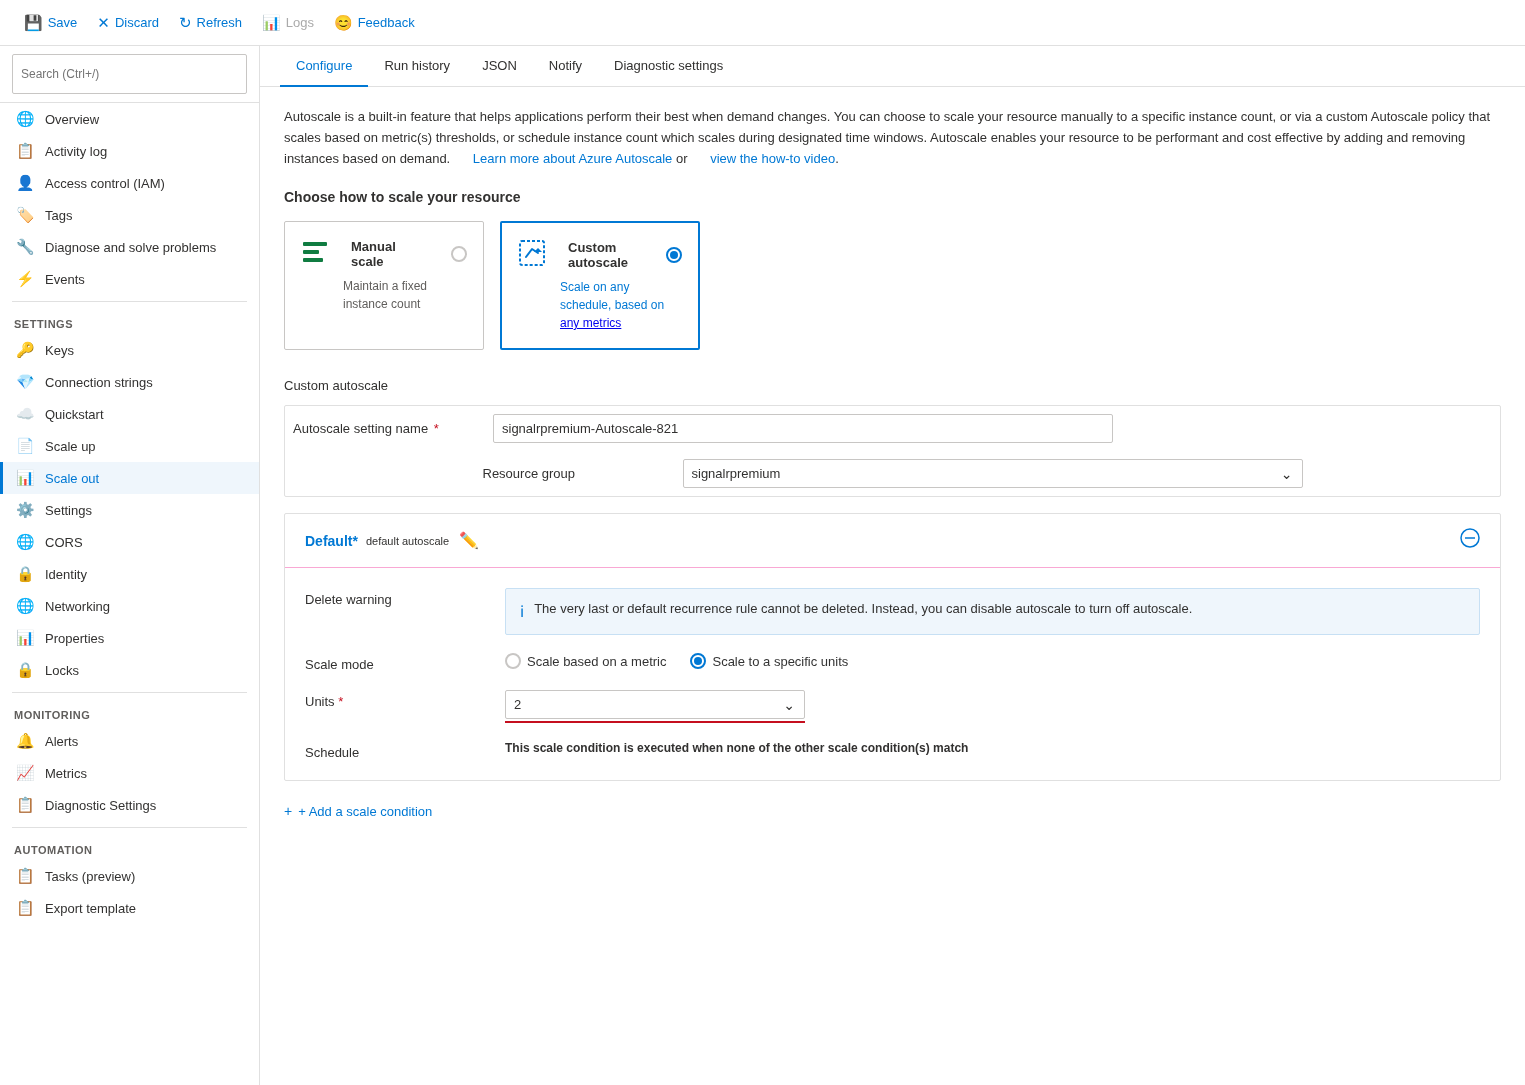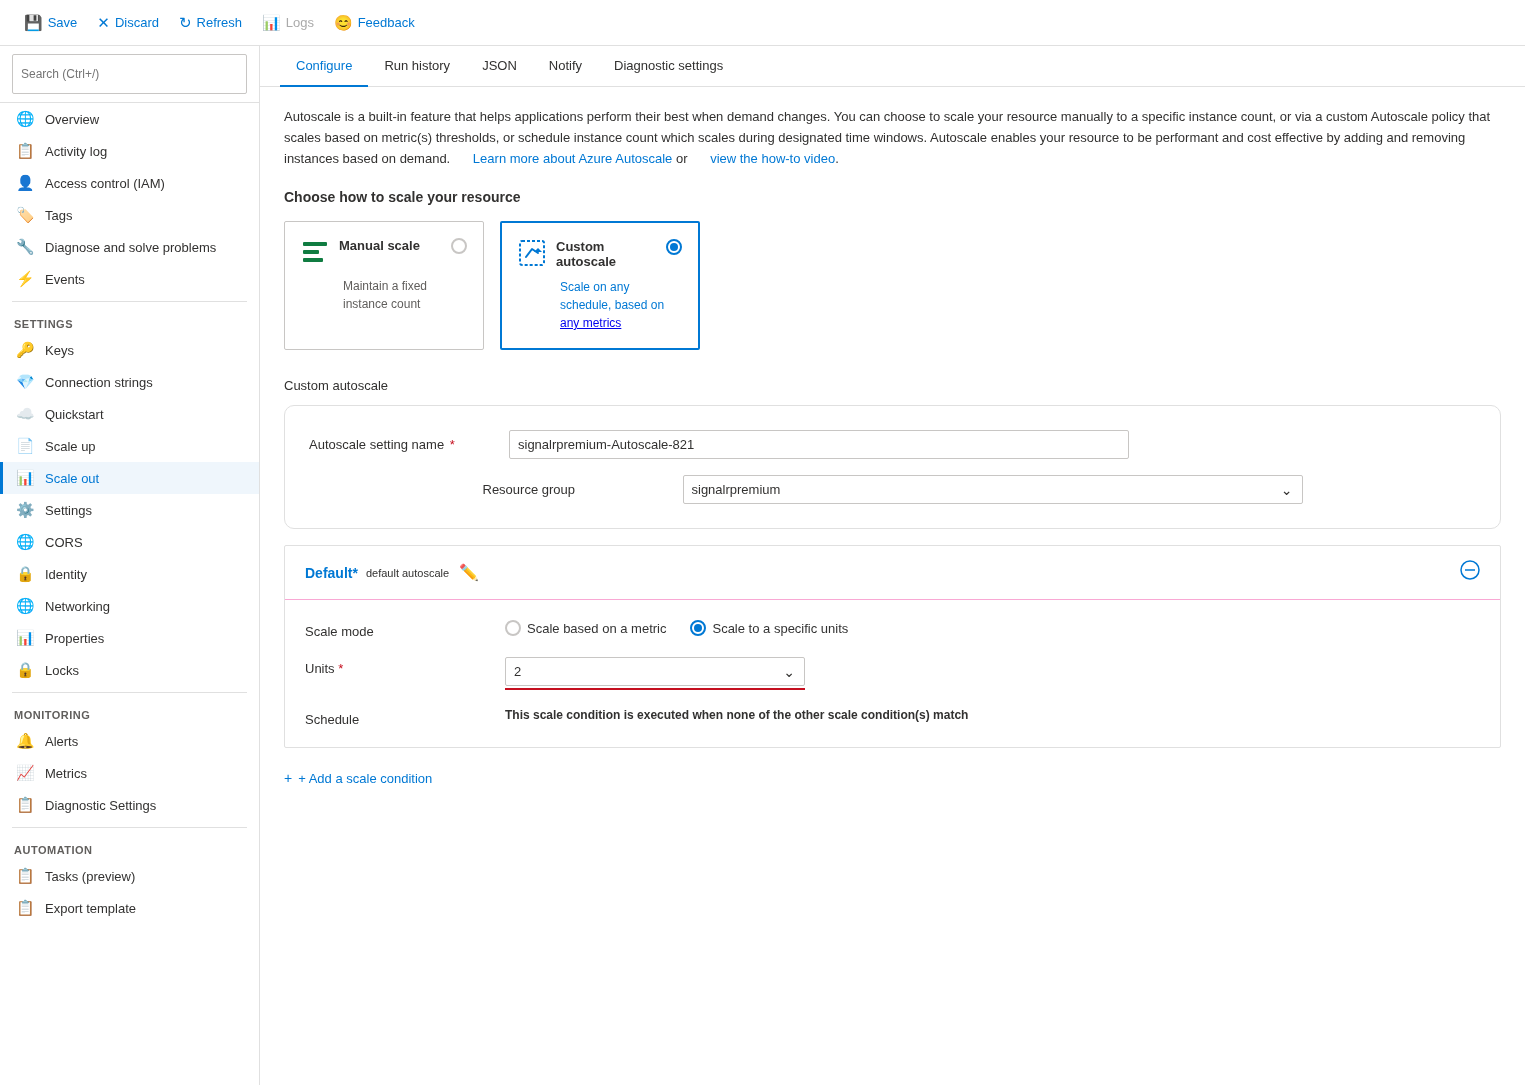--- a/index.html
+++ b/index.html
@@ -69,30 +69,30 @@
     .section-title { font-size: 14px; font-weight: 600; margin-bottom: 16px; color: #323130; }
 
     
     .scale-cards { display: flex; gap: 16px; margin-bottom: 28px; }
     .scale-card {
       border: 1px solid #c8c6c4; border-radius: 2px; padding: 16px;
       width: 200px; cursor: pointer; background: #fff;
       display: flex; flex-direction: column; gap: 8px;
     }
     .scale-card.selected { border-color: #0078d4; border-width: 2px; }
-    .scale-card-header { display: flex; align-items: flex-start; gap: 10px; }
+    .scale-card-header { display: flex; align-items: center; gap: 22px; }
     .scale-card-radio { width: 16px; height: 16px; border-radius: 50%; border: 2px solid #c8c6c4; display: flex; align-items: center; justify-content: center; flex-shrink: 0; margin-left: auto; }
     .scale-card-radio.selected { border-color: #0078d4; }
     .scale-card-radio.selected::after { content: ''; width: 8px; height: 8px; border-radius: 50%; background: #0078d4; }
     .scale-card-desc { font-size: 12px; color: #605e5c; line-height: 1.5; padding-left: 42px; }
     .scale-card-desc span { color: #0078d4; }
 
     
     .custom-autoscale-label { font-size: 13px; font-weight: 400; color: #323130; margin-bottom: 12px; }
-    .form-box { border: 1px solid #e0e0e0; border-radius: 10px; padding: 24px; margin-bottom: 16px; }
+    .form-box { border: 1px solid #e0e0e0; border-radius: 2px; padding: 8px; margin-bottom: 16px; }
     .form-row { display: flex; align-items: center; margin-bottom: 16px; }
     .form-row:last-child { margin-bottom: 0; justify-content: center; }
     .form-label { width: 200px; font-size: 13px; color: #323130; flex-shrink: 0; }
     .form-label .required { color: #c50f1f; margin-left: 2px; }
     .form-input {
       flex: 1; padding: 6px 8px; border: 1px solid #c8c6c4; border-radius: 2px;
       font-size: 13px; color: #323130; outline: none;
     }
     .form-select-wrap { flex: 1; position: relative; }
     .form-select-wrap select {
@@ -379,20 +379,27 @@
           <button class="condition-delete-btn" title="Delete">
             <svg width="20" height="20" viewBox="0 0 20 20" fill="none">
               <circle cx="10" cy="10" r="9" stroke="#0078d4" stroke-width="1.5"></circle>
               <line x1="5" y1="10" x2="15" y2="10" stroke="#0078d4" stroke-width="1.5"></line>
             </svg>
           </button>
         </div>
 
         <div class="condition-body">
 
+          <div class="condition-row">
+            <div class="condition-row-label">Delete warning</div>
+            <div class="warning-box">
+              <span class="warning-icon">ℹ</span>
+              <span>The very last or default recurrence rule cannot be deleted. Instead, you can disable autoscale to turn off autoscale.</span>
+            </div>
+          </div>
 
           <div class="condition-row">
             <div class="condition-row-label">Scale mode</div>
             <div class="radio-group">
               <label class="radio-option">
                 <div class="radio-circle"></div>
                 <span>Scale based on a metric</span>
               </label>
               <label class="radio-option">
                 <div class="radio-circle selected"></div>

